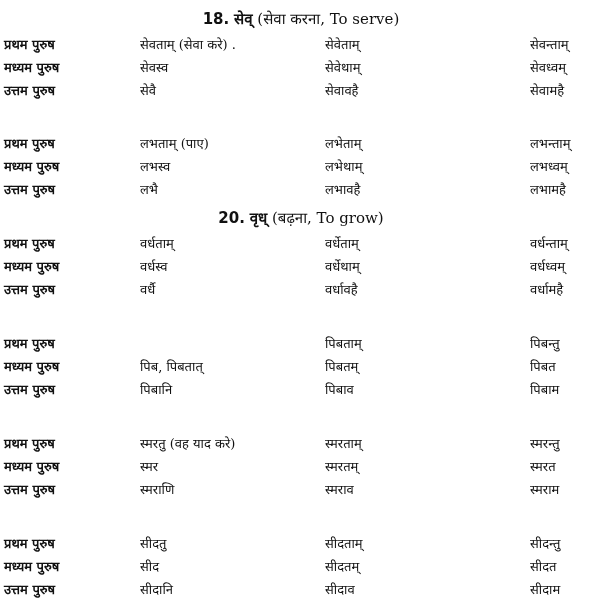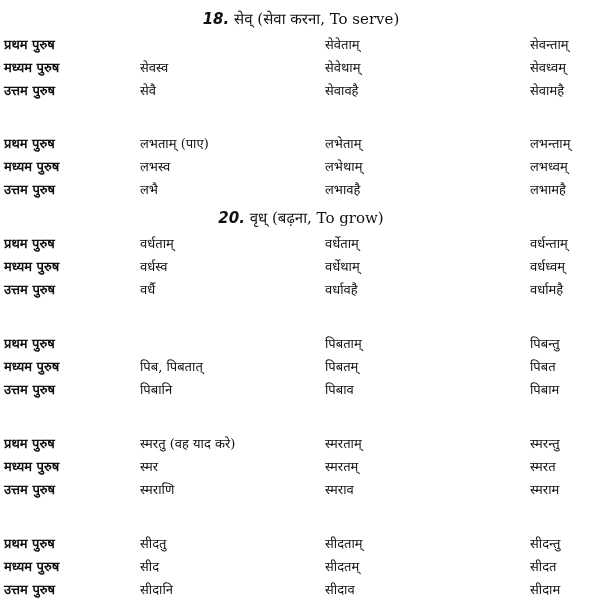--- a/index.html
+++ b/index.html
@@ -1,42 +1,43 @@
 <!DOCTYPE html>
 <html><head>
 <meta charset="utf-8">
 <style>
   html, body { margin:0; padding:0; background:#ffffff; }
   body { width:602px; height:601px; overflow:hidden; position:relative;
          font-family:"DejaVu Serif", serif; color:#111; }
   .section { position:absolute; left:0; width:602px; height:97px; }
   .heading { position:absolute; top:6px; left:0; width:602px; text-align:center;
              font-size:15px; white-space:nowrap; }
-  .heading .num { font-family:"DejaVu Sans", sans-serif; font-weight:bold;font-style:italic; }
-  .heading .root { font-family:"DejaVu Sans", sans-serif; font-weight:normal;margin-top:44px; }
+  .heading .num { font-family:"DejaVu Sans", sans-serif; font-weight:bold; }
+  .heading .root { font-family:"DejaVu Sans", sans-serif; font-weight:bold;margin-top:44px; }
   .heading .gloss { font-family:"DejaVu Serif", serif; }
   .row { position:absolute; left:0; width:554px; height:22px; font-size:13px; white-space:nowrap; }
   .row .lbl { position:absolute; left:4px; font-family:"DejaVu Sans", sans-serif; font-weight:bold; font-size:13px; }
   .row .c1 { position:absolute; left:140px; }
   .row .c2 { position:absolute; left:325px; }
   .row .c3 { position:absolute; left:530px;font-family:Liberation Serif, serif; }
 </style>
 </head>
 <body>
 
 <div id="doc">
 
   <div class="section" style="top:2px">
     <div class="heading">
       <span class="num">18.</span>
       <span class="root">सेव्</span>
       <span class="gloss">(सेवा करना, To serve)</span>
     </div>
     <div class="row" style="top:33px">
       <span class="lbl">प्रथम पुरुष</span>
+      <span class="c1">सेवताम् (सेवा करे)  .</span>
       <span class="c2">सेवेताम्</span>
       <span class="c3">सेवन्ताम्</span>
     </div>
     <div class="row" style="top:56px">
       <span class="lbl">मध्यम पुरुष</span>
       <span class="c1">सेवस्व</span>
       <span class="c2">सेवेथाम्</span>
       <span class="c3">सेवध्वम्</span>
     </div>
     <div class="row" style="top:79px">

